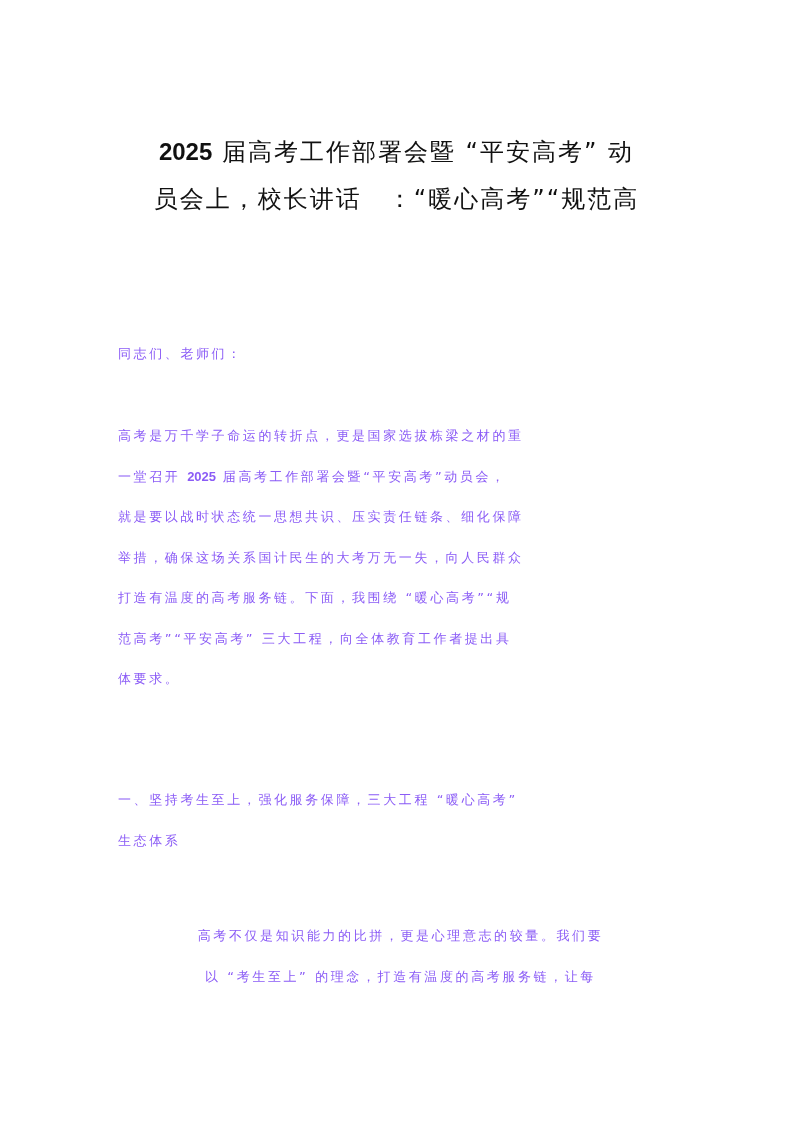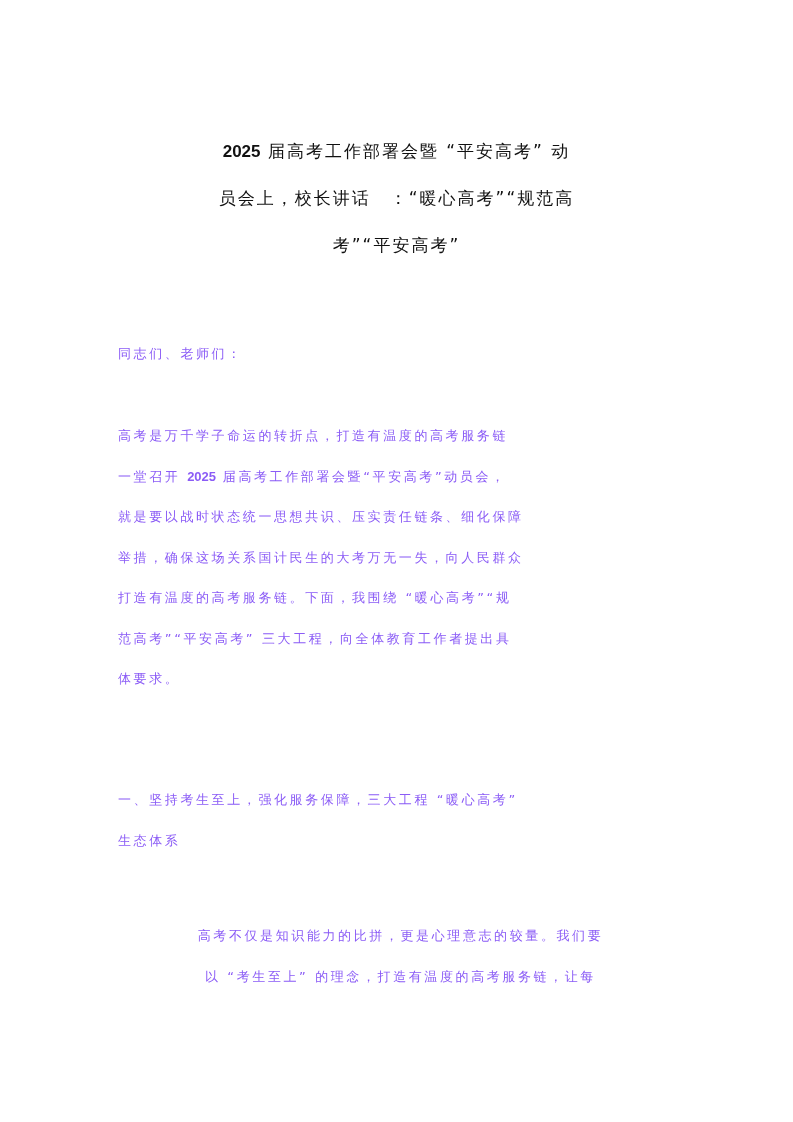--- a/index.html
+++ b/index.html
@@ -21,21 +21,21 @@
       width: 793px;
       height: 1122px;
       background: #ffffff;
     }
     .title {
       position: absolute;
       left: 110px;
       width: 573px;
       top: 128px;
       text-align: center;
-      font-size: 17px;
+      font-size: 24px;
       line-height: 47px;
       font-weight: normal;
       letter-spacing: 2px;
       color: #111;
     }
     .title .yr {
       font-family: "Liberation Sans", sans-serif;
       font-weight: bold;
       letter-spacing: 0;
     }
@@ -53,29 +53,28 @@
     .num { font-family: "Liberation Sans", sans-serif; font-weight: bold; letter-spacing: 0; }
   </style>
 </head>
 <body>
 
 <div class="page">
 
   <div class="title">
     <span class="title-line"><span class="yr">2025</span><span> 届高考工作部署会暨 “平安高考” 动</span></span>
     <span class="title-line">员会上，校长讲话　：“暖心高考”“规范高</span>
-    <span class="title-line">考”“平安高考”</span>
   </div>
 
   <div class="body-text" style="top:334px;">
     <span class="line">同志们、老师们：</span>
   </div>
 
   <div class="body-text" style="top:416px;">
-    <span class="line">高考是万千学子命运的转折点，打造有温度的高考服务链</span>
+    <span class="line">高考是万千学子命运的转折点，更是国家选拔栋梁之材的重</span>
     <span class="line"><span>一堂召开 </span><span class="num">2025</span><span> 届高考工作部署会暨“平安高考”动员会，</span></span>
     <span class="line">就是要以战时状态统一思想共识、压实责任链条、细化保障</span>
     <span class="line">举措，确保这场关系国计民生的大考万无一失，向人民群众</span>
     <span class="line">打造有温度的高考服务链。下面，我围绕 “暖心高考”“规</span>
     <span class="line">范高考”“平安高考” 三大工程，向全体教育工作者提出具</span>
     <span class="line">体要求。</span>
   </div>
 
   <div class="body-text" style="top:780px;">
     <span class="line">一、坚持考生至上，强化服务保障，三大工程 “暖心高考”</span>

